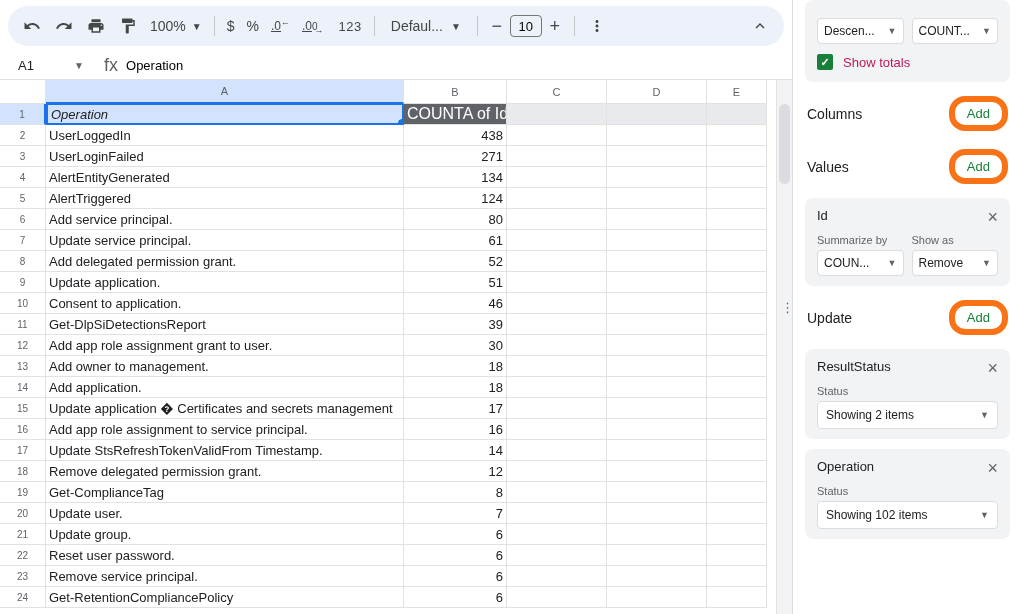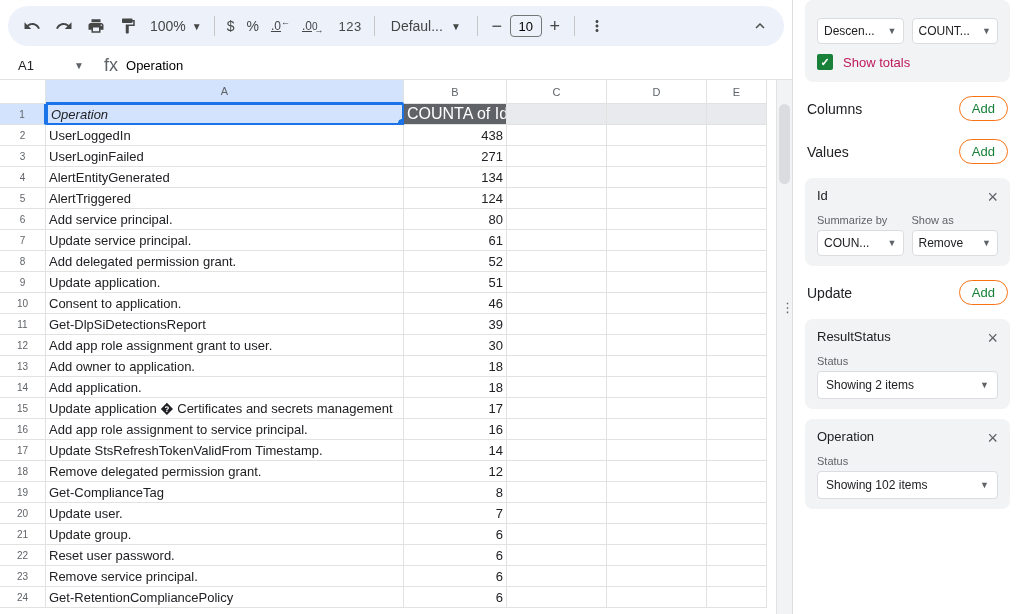--- a/index.html
+++ b/index.html
@@ -79,21 +79,21 @@
     .mini-dropdown { flex: 1; background: #fff; border: 1px solid #dadce0; border-radius: 4px; padding: 5px 6px; font-size: 12px; display: flex; align-items: center; justify-content: space-between; overflow: hidden; gap:4px;}
     .mini-dropdown span:first-child { overflow: hidden; text-overflow: ellipsis; white-space: nowrap; }
     .dd-caret { font-size: 9px; color: #5f6368; flex-shrink:0;}
     
     .checkbox-row { display: flex; align-items: center; gap: 10px; }
     .checkbox { width: 16px; height: 16px; background: #188038; border-radius: 2px; display: flex; align-items: center; justify-content: center; color: #fff; font-size: 11px; font-weight: bold; }
     .checkbox-label { font-size: 13px; color: #be185d; }
     
     .section-header-row { display: flex; align-items: center; justify-content: space-between; padding: 4px 2px;}
     .section-title { font-size: 14px; color: #202124; }
-    .add-btn { background: #fff; border: 1px solid #f97316; border-radius: 16px; padding: 4px 12px; font-size: 13px; color: #188038; font-weight: 500; cursor: pointer; }
+    .add-btn { background: #fff; border: 6px solid #f97316; border-radius: 16px; padding: 4px 12px; font-size: 13px; color: #188038; font-weight: 500; cursor: pointer; }
     
     .field-card { background: #f1f3f4; border-radius: 8px; padding: 10px 12px; }
     .field-card-header { display: flex; align-items: flex-start; justify-content: space-between; margin-bottom: 8px; gap: 16px; }
     .field-name { font-size: 13px; font-weight: 500; color: #202124; }
     .close-x { font-size: 18px; color: #5f6368; cursor: pointer; line-height: 1; font-weight:300;}
     .field-labels { display: flex; gap: 8px; margin-bottom: 4px; }
     .field-label { flex: 1; font-size: 11px; color: #5f6368; }
     .status-label { font-size: 11px; color: #5f6368; margin-bottom: 4px; display: block; }
     .status-dropdown { background: #fff; border: 1px solid #dadce0; border-radius: 4px; padding: 6px 8px; font-size: 12px; display: flex; align-items: center; justify-content: space-between; }
   </style>
@@ -278,21 +278,21 @@
             <div class="row">
               <div class="row-header">12</div>
               <div class="cell cell-a">Add app role assignment grant to user.</div>
               <div class="cell cell-b">30</div>
               <div class="cell cell-c"></div>
               <div class="cell cell-d"></div>
               <div class="cell cell-e"></div>
             </div>
             <div class="row">
               <div class="row-header">13</div>
-              <div class="cell cell-a">Add owner to application.</div>
+              <div class="cell cell-a">Add owner to management.</div>
               <div class="cell cell-b">18</div>
               <div class="cell cell-c"></div>
               <div class="cell cell-d"></div>
               <div class="cell cell-e"></div>
             </div>
             <div class="row">
               <div class="row-header">14</div>
               <div class="cell cell-a">Add application.</div>
               <div class="cell cell-b">18</div>
               <div class="cell cell-c"></div>

